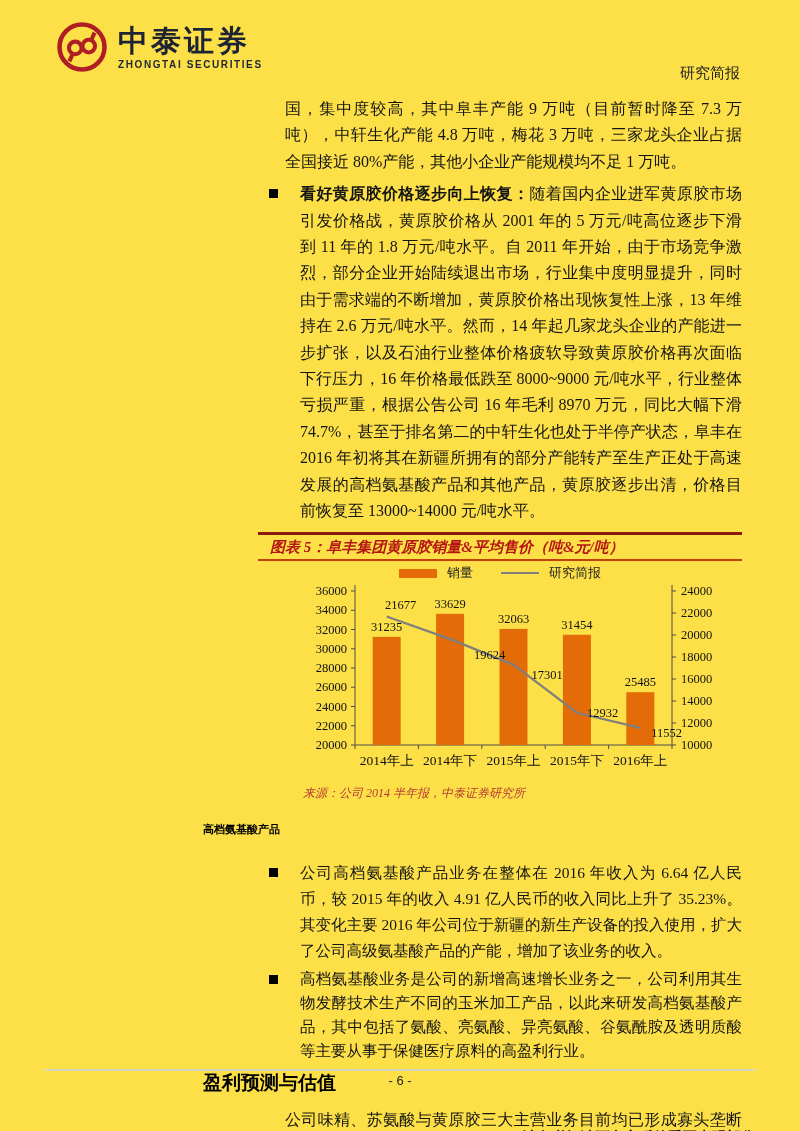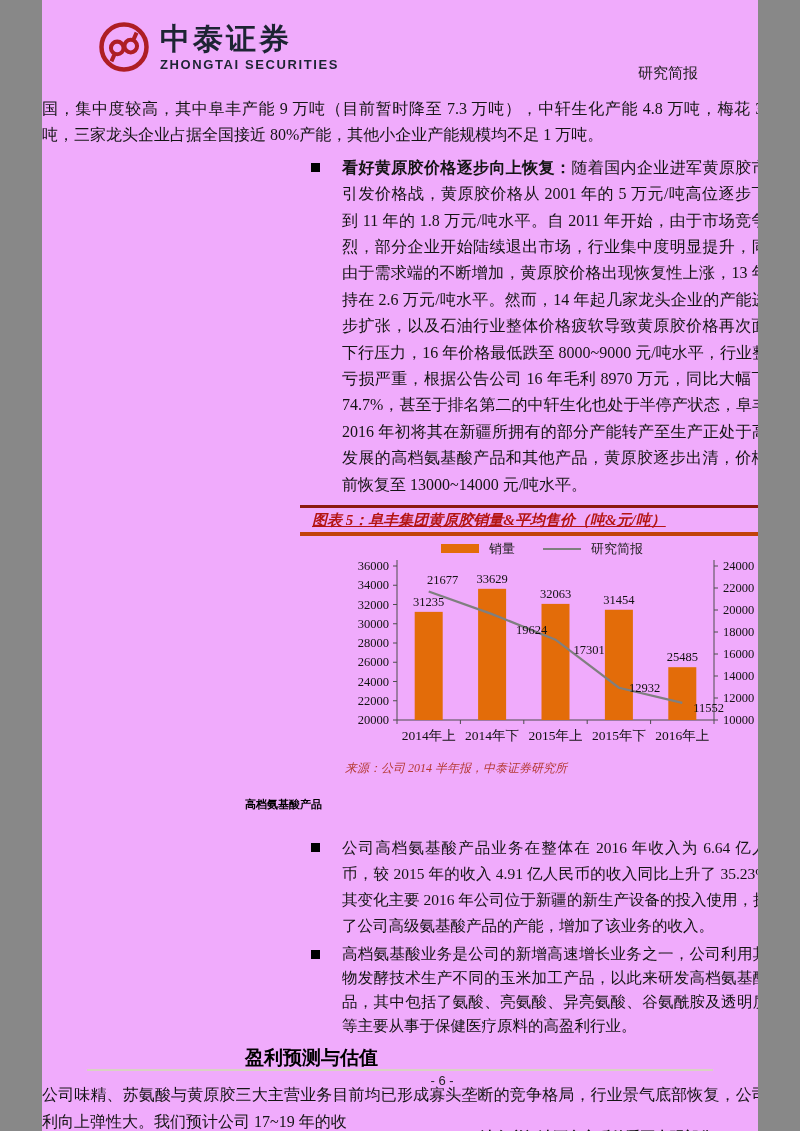--- a/index.html
+++ b/index.html
@@ -1,43 +1,43 @@
 <!DOCTYPE html>
 <html><head>
 <meta charset="utf-8">
 <style>
   html,body{margin:0;padding:0;background:#888;}
   .page{
-    position:relative; width:716px; height:1131px; margin:0 auto;
-    background:#f0abfc; overflow:hidden;
+    position:relative; width:800px; height:1131px; margin:0 auto;
+    background:#fde047; overflow:hidden;
     font-family:"Liberation Serif","DejaVu Serif",serif; color:#141414;
   }
   
   .brand{position:absolute; left:55px; top:20px; display:flex; align-items:center; gap:9px;}
   .logo-mark{width:54px;height:54px;}
   .brand-cn{font-family:"Liberation Sans","DejaVu Sans",sans-serif; font-weight:bold;
     font-size:30px; line-height:32px; color:#1d2433; letter-spacing:3px;}
   .brand-en{font-family:"Liberation Sans","DejaVu Sans",sans-serif; font-weight:bold;
-    font-size:13px; color:#1d2433; letter-spacing:1.6px; margin-top:2px;}
+    font-size:10px; color:#1d2433; letter-spacing:1.6px; margin-top:2px;}
   .report-type{position:absolute; right:60px; top:64px; font-size:15px; color:#222;font-family:Liberation Serif, serif;}
   
   .content{position:absolute; left:0; top:88px; width:800px;}
   .para{font-size:16px; line-height:26.4px; text-align:justify; margin:0;}
-  .para-main{margin-right:58px;}
+  .para-main{margin-left:285px; margin-right:58px;}
   .p1{margin-top:8px;}
   .bullet{position:relative; margin-left:300px; margin-right:58px;}
   .b1{margin-top:6px;}
   .marker{position:absolute; left:-31px; top:8px; width:9px; height:9px; background:#000;}
   .lead{font-weight:bold;}
   
   .figure{margin:7px 58px 0 258px; width:484px;}
   .fig-title{
-    border-top:3px solid #8b1a10; border-bottom:4px solid #c2410c;
+    border-top:3px solid #8b1a10; border-bottom:2px solid #c2410c;
     padding:2px 6px 2px 12px; font-size:15px; line-height:20px;
-    font-weight:bold; font-style:italic; color:#b41512;text-decoration:underline;
+    font-weight:bold; font-style:italic; color:#b41512;
   }
   .legend{display:flex; justify-content:center; align-items:center; gap:10px;
     margin-top:6px; height:13px; font-size:13px; color:#222;}
   .swatch-bar{width:38px;height:9px;background:#e36c09;display:inline-block;}
   .swatch-line{width:38px;height:2px;background:#7f7f7f;display:inline-block;margin-left:18px;}
   .chart-box{margin-top:3px;}
   .chart-box svg text{font-family:"Liberation Serif","DejaVu Serif",serif; fill:#111;}
   .chart-box svg .tick{font-size:12.5px;}
   .chart-box svg .dlabel{font-size:12.5px;}
   .chart-box svg .cat{font-size:13.5px;}

